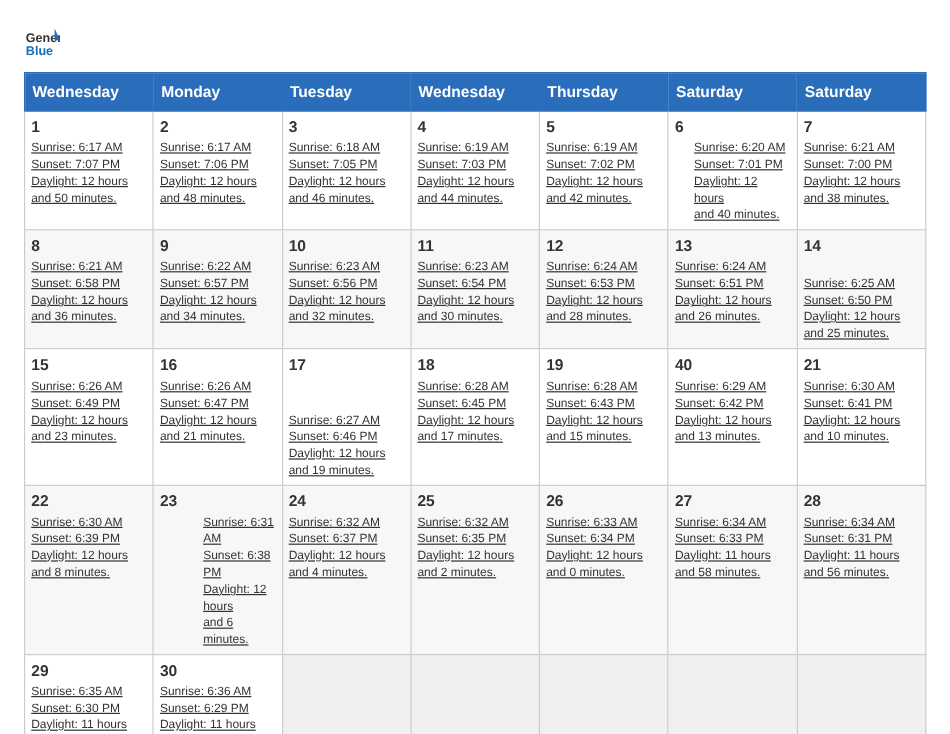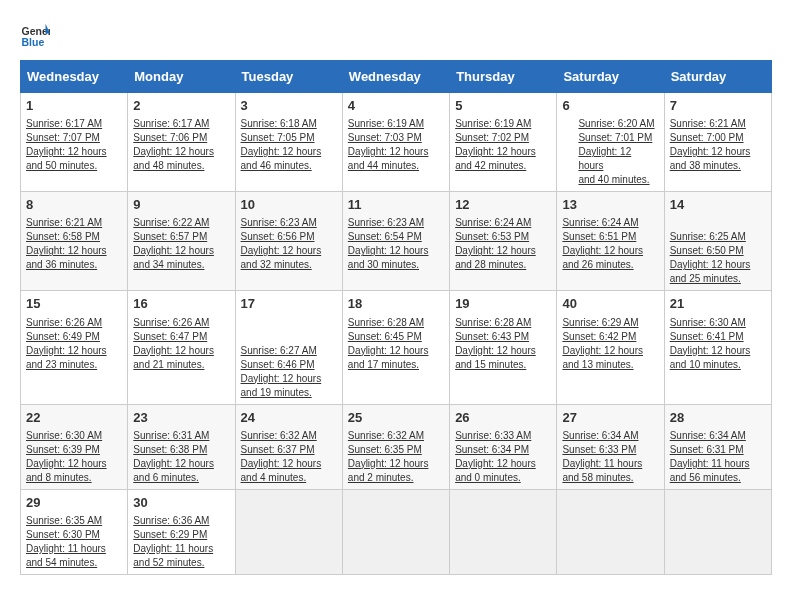--- a/index.html
+++ b/index.html
@@ -271,21 +271,21 @@
       <tr>
         <td>
           <span class="day-num">22</span>
           <div class="day-info" style="white-space: pre-line;">Sunrise: 6:30 AM
 Sunset: 6:39 PM
 Daylight: 12 hours
 and 8 minutes.</div>
         </td>
         <td>
           <span class="day-num">23</span>
-          <div class="day-info" style="white-space: pre-line;">Sunrise: 6:31 AM
+          <div class="day-info" style="white-space: pre-line; margin-left: 36px;">Sunrise: 6:31 AM
 Sunset: 6:38 PM
 Daylight: 12 hours
 and 6 minutes.</div>
         </td>
         <td>
           <span class="day-num">24</span>
           <div class="day-info" style="white-space: pre-line;">Sunrise: 6:32 AM
 Sunset: 6:37 PM
 Daylight: 12 hours
 and 4 minutes.</div>

